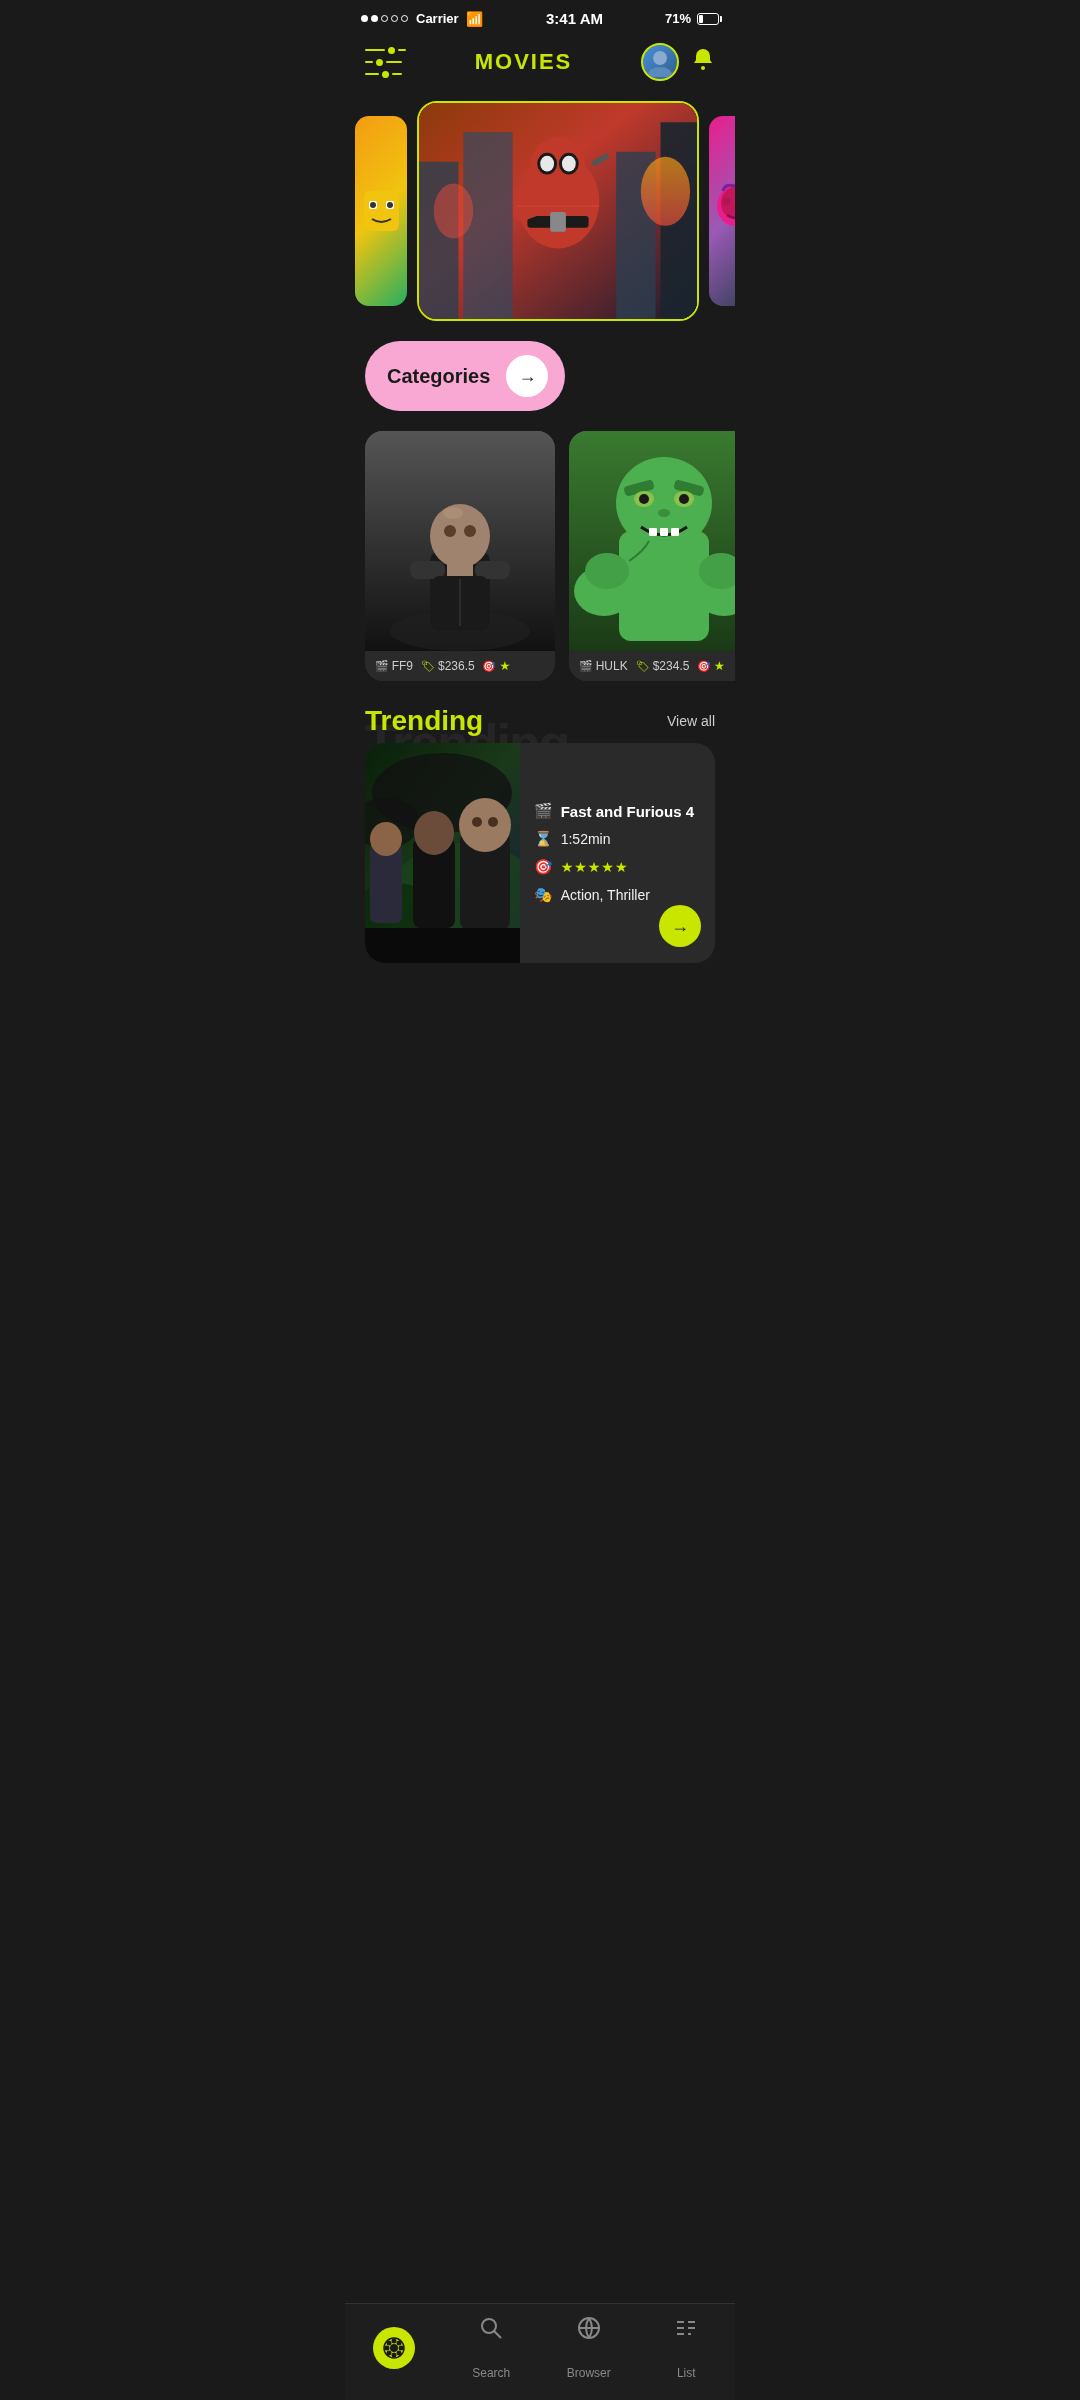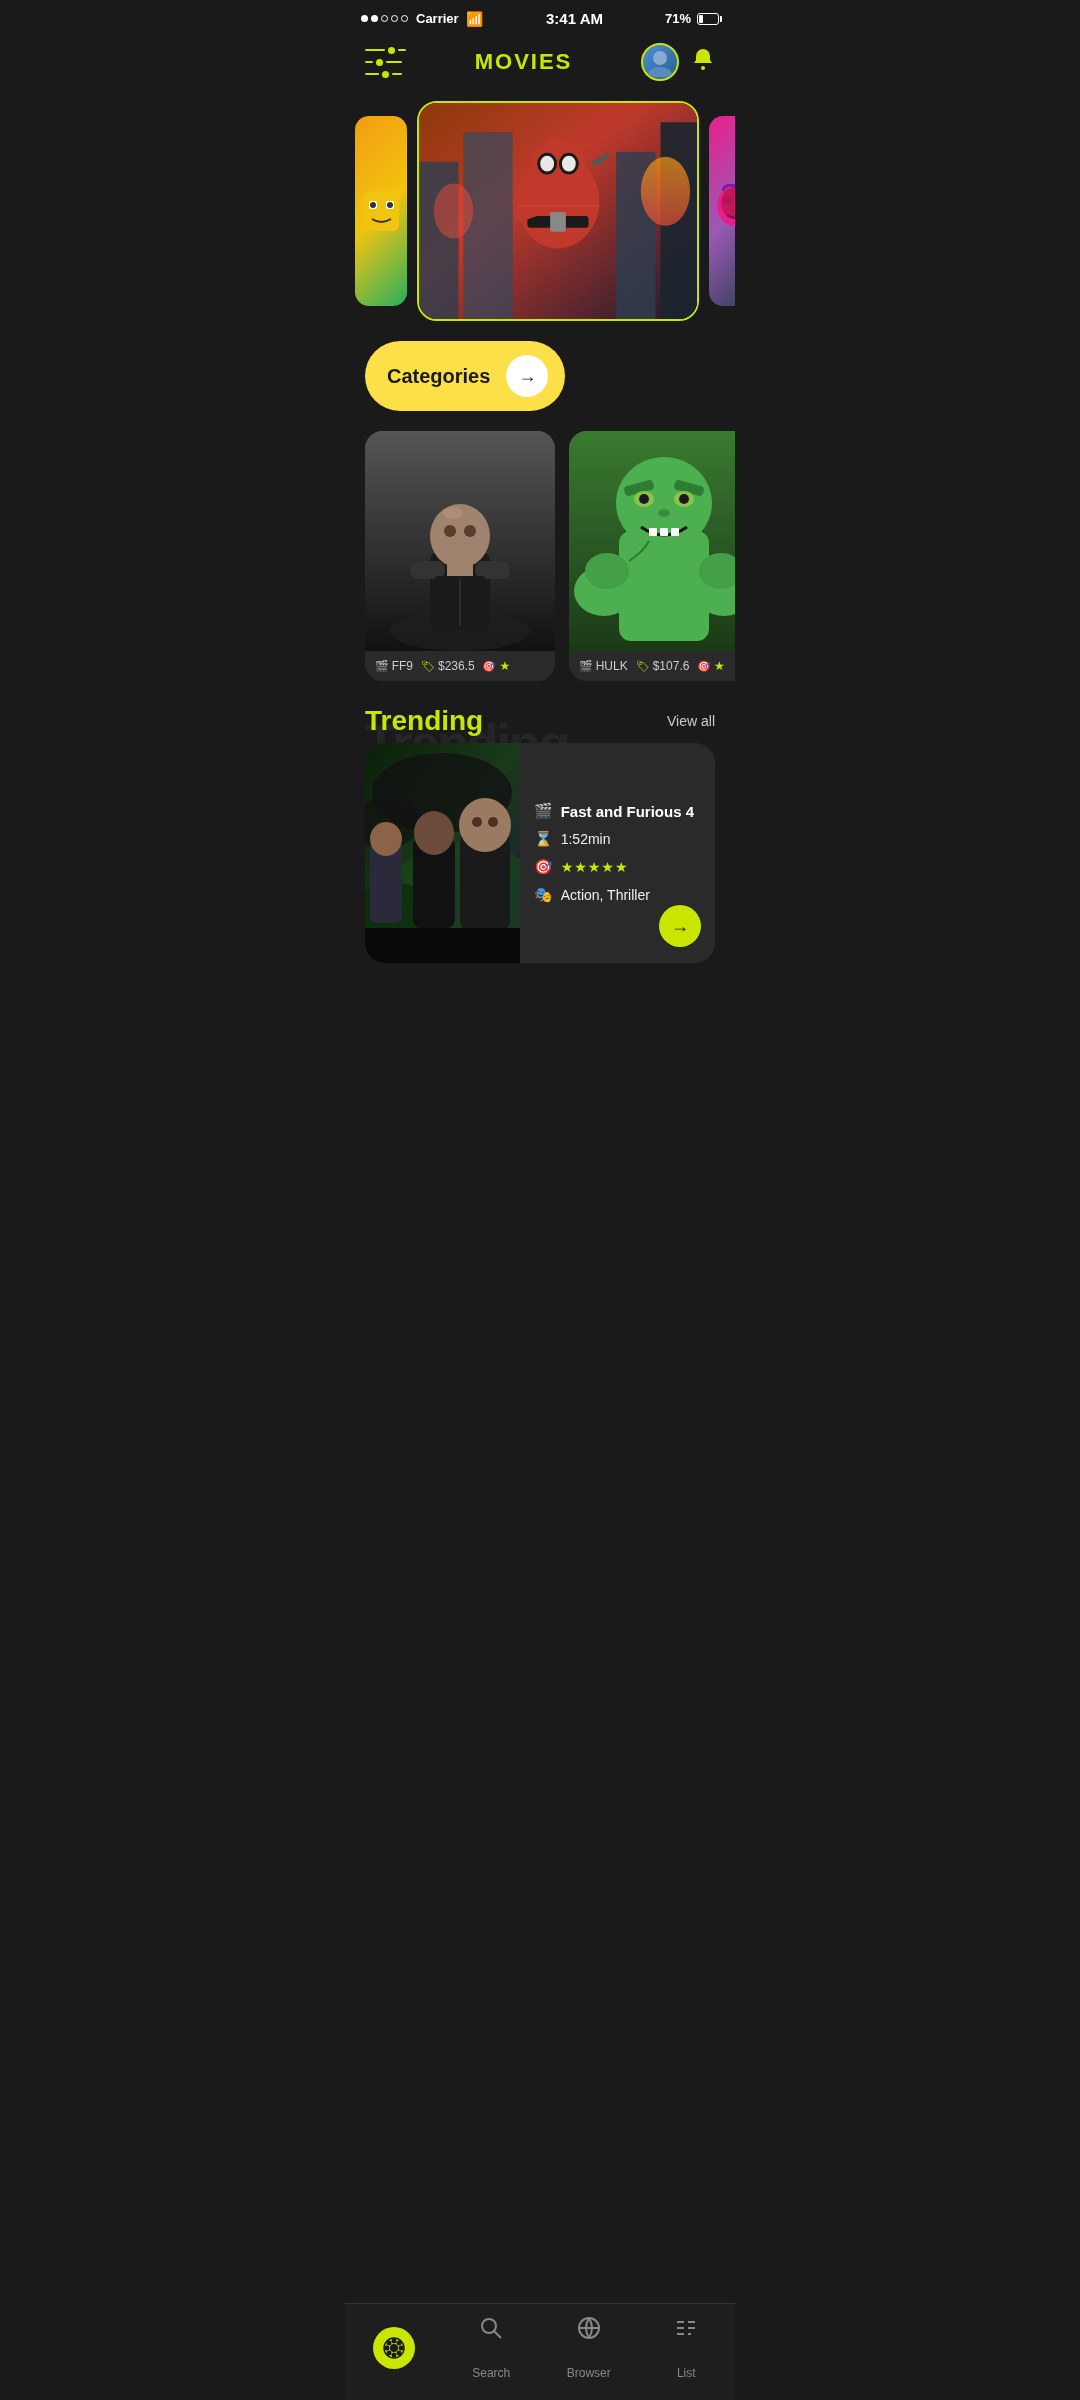--- a/index.html
+++ b/index.html
@@ -119,21 +119,21 @@
     .poster-villain {
       width: 100%; height: 100%;
       background: linear-gradient(135deg, #e91e8c 0%, #9b59b6 50%, #2c3e50 100%);
       display: flex; align-items: center; justify-content: center;
       font-size: 30px;
     }
 
     
     .categories-section { padding: 6px 20px 16px; }
     .categories-btn {
-      background: #fde047;
+      background: #f9a8d4;
       border: none;
       border-radius: 40px;
       padding: 14px 22px;
       display: flex;
       align-items: center;
       gap: 16px;
       cursor: pointer;
       width: 200px;
     }
     .categories-label {
@@ -590,21 +590,21 @@
           </svg>
         </div>
       </div>
       <div class="movie-card-info">
         <div class="movie-card-info-item">
           <span class="info-icon">🎬</span>
           <span>HULK</span>
         </div>
         <div class="movie-card-info-item">
           <span class="info-icon">🏷</span>
-          <span>$107.6</span>
+          <span>$234.5</span>
         </div>
         <div class="movie-card-info-item">
           <span class="info-icon">🎯</span>
           <span class="star-icon">★</span>
         </div>
       </div>
     </div>
 
   </div>
 

